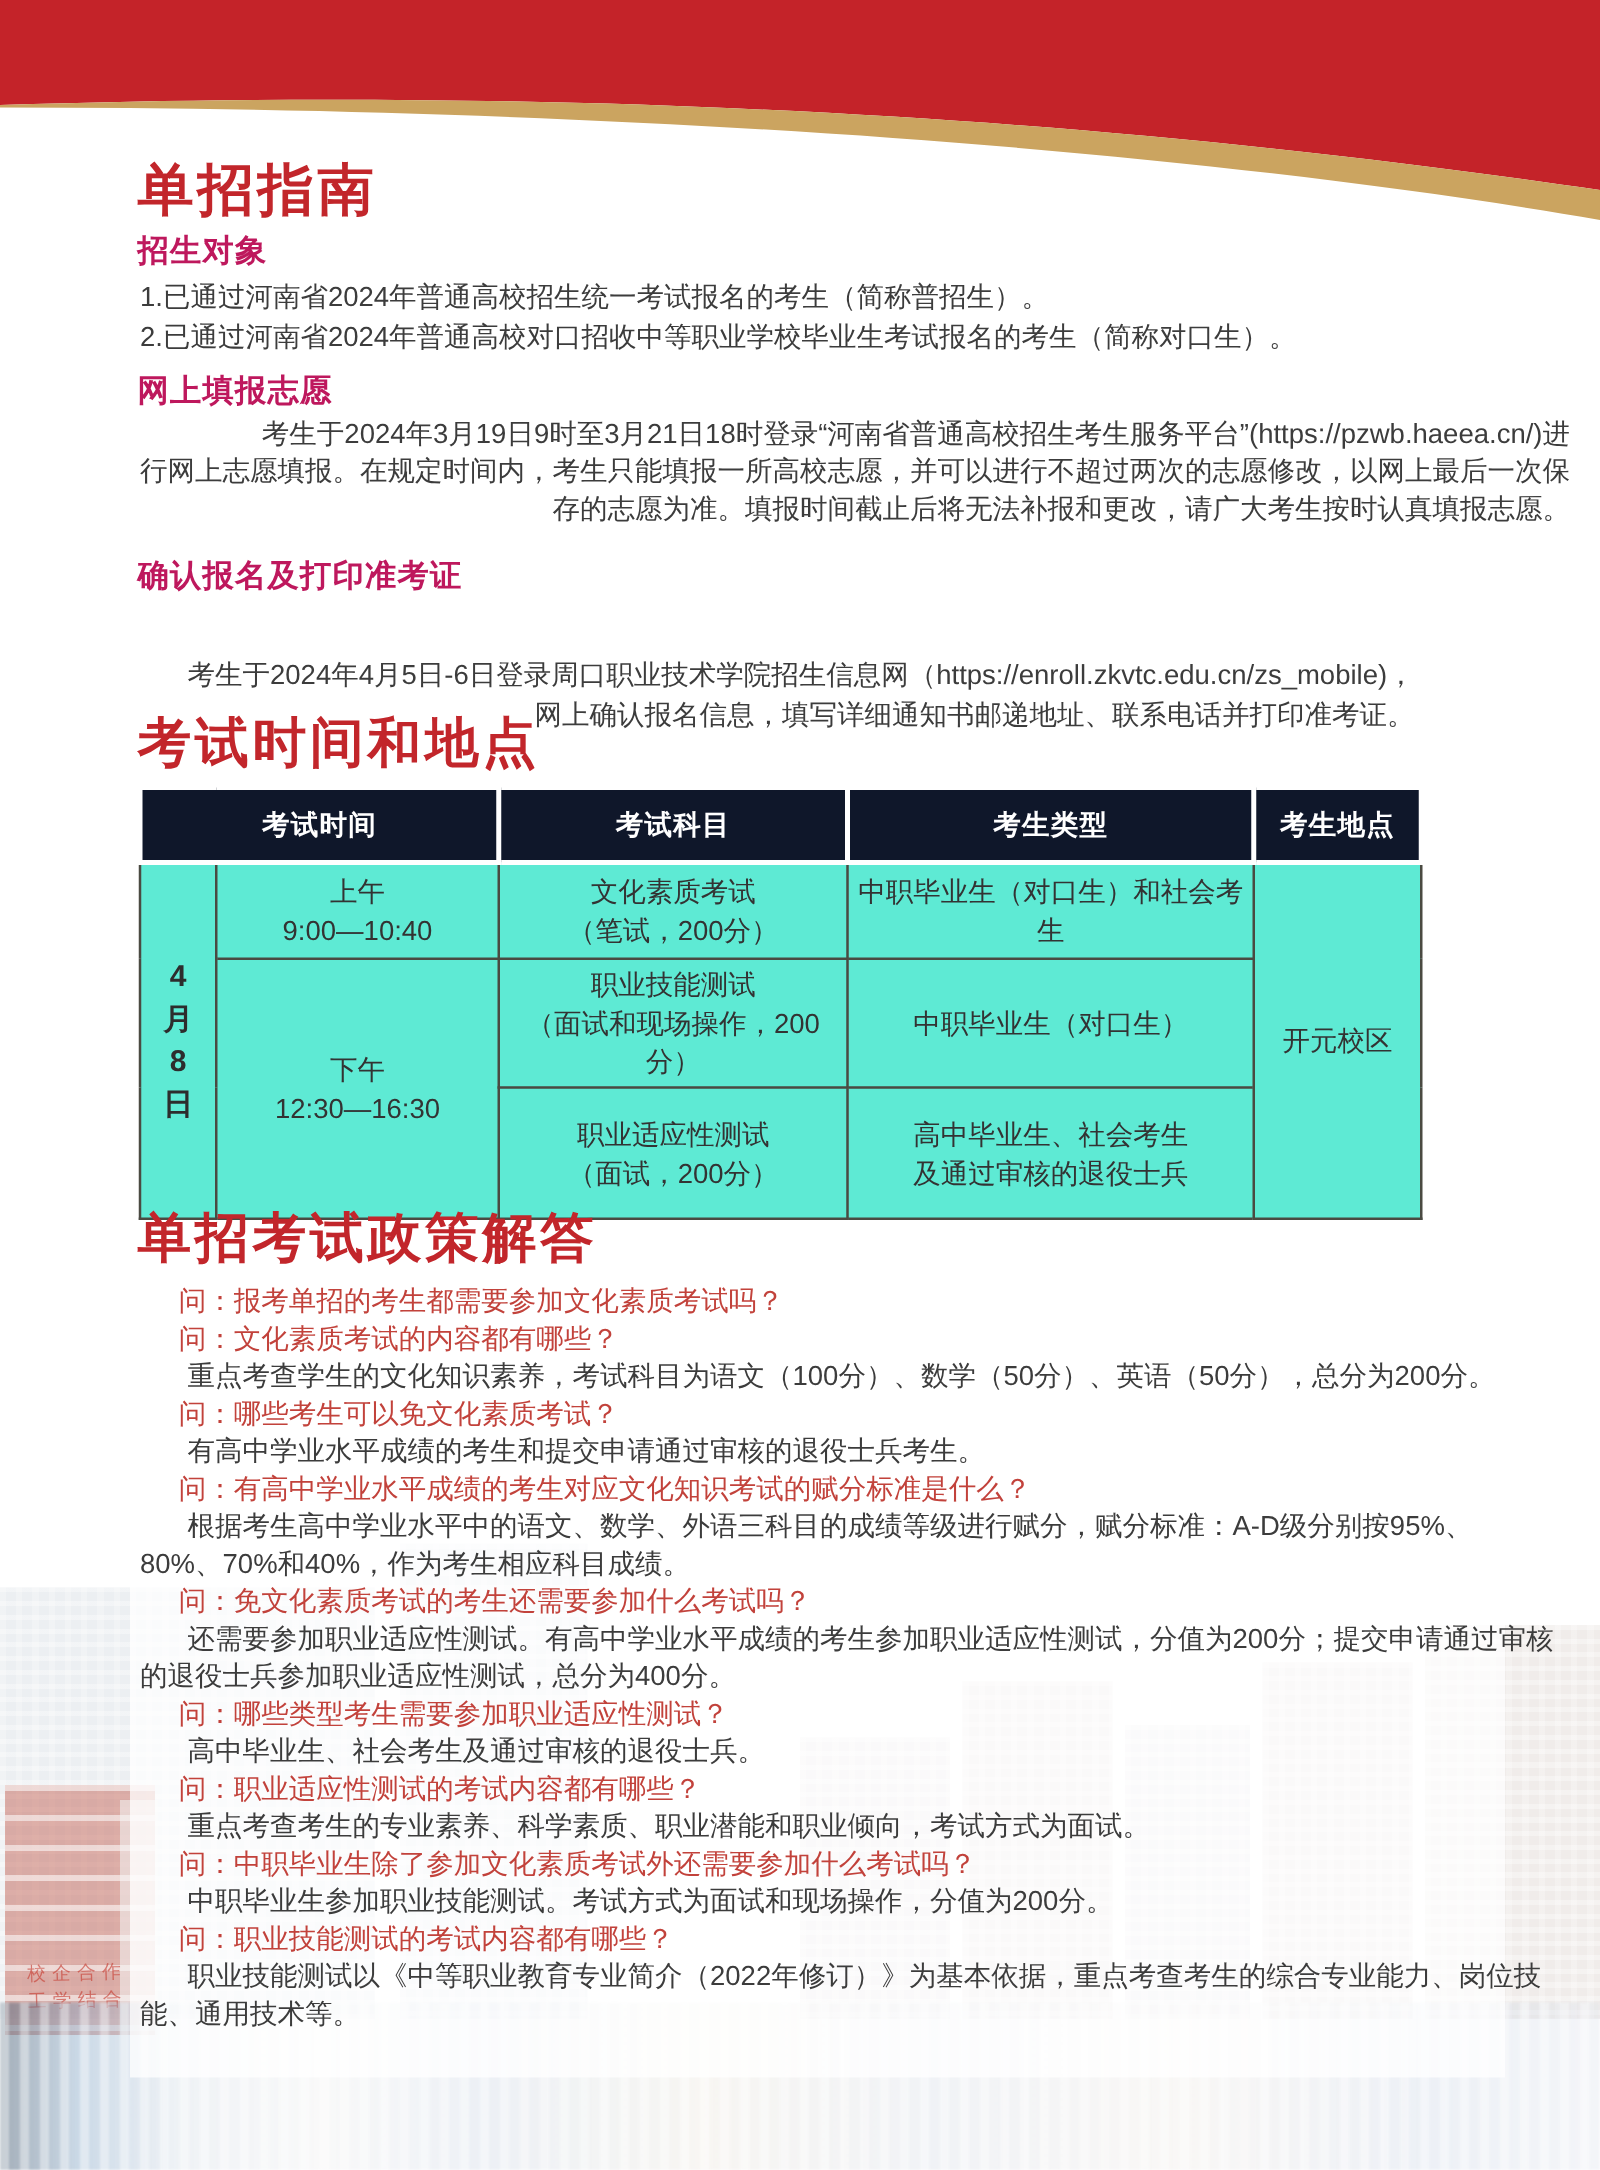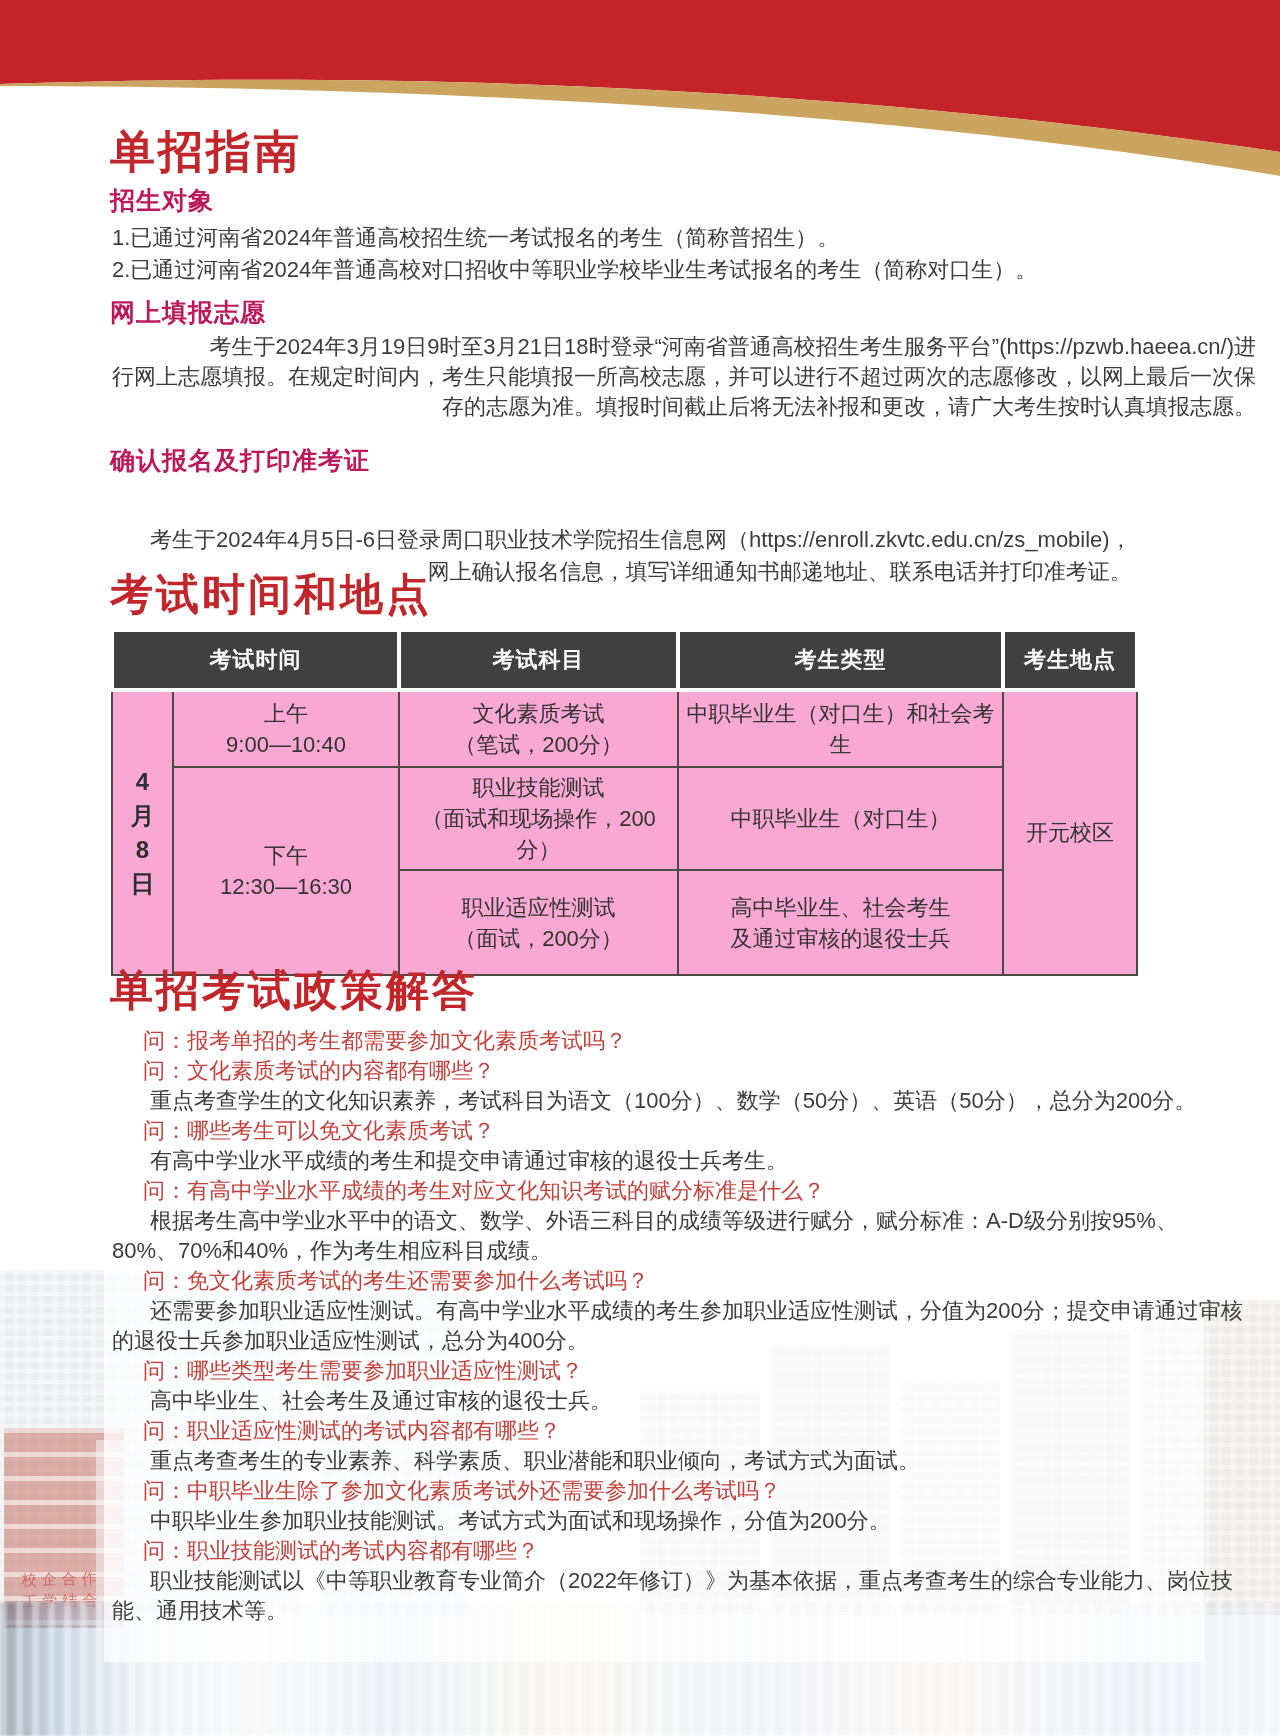--- a/index.html
+++ b/index.html
@@ -27,26 +27,26 @@
   .textblock .ln{white-space:nowrap;text-align:right;}
   .textblock .ind{padding-left:38px;}
   .items{font-size:22px;line-height:32px;}
   
   table.exam{
     position:absolute;left:110px;top:628px;z-index:2;
     width:1025px;border-collapse:collapse;table-layout:fixed;
     font-size:22px;
   }
   table.exam th{
-    background:#404040;color:#ffffff;font-weight:700;
+    background:#0f172a;color:#ffffff;font-weight:700;
     border:4px solid #ffffff;height:54px;text-align:center;
     letter-spacing:1px;
   }
   table.exam td{
-    background:#f9a8d4;color:#333333;
+    background:#5eead4;color:#333333;
     border:2px solid #4a4a42;text-align:center;vertical-align:middle;
     padding:4px 2px;
   }
   table.exam tr.r1 td{height:66px;}
   table.exam tr.r2 td{height:88px;}
   table.exam tr.r3 td{height:95px;}
   table.exam .cl{display:block;line-height:31px;}
   td.datecell span{
     display:inline-block;width:28px;word-break:break-all;
     line-height:34px;font-weight:700;font-size:24px;color:#2d2d2d;

